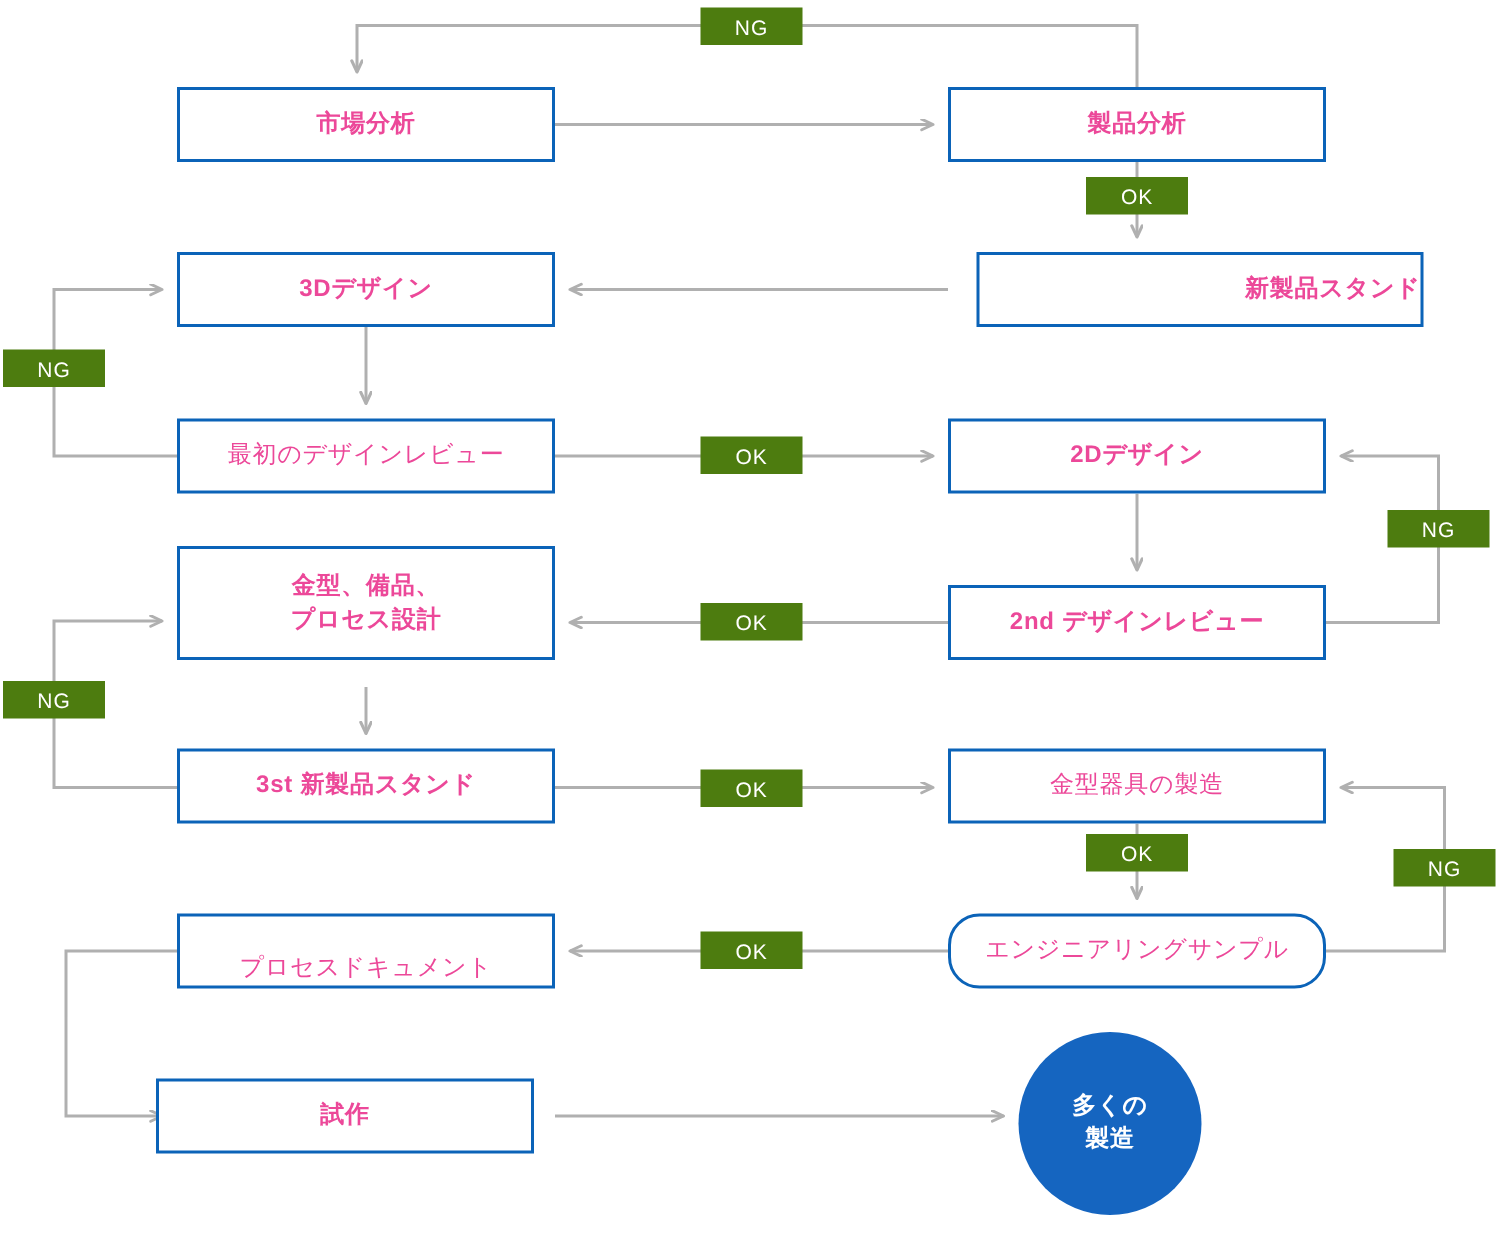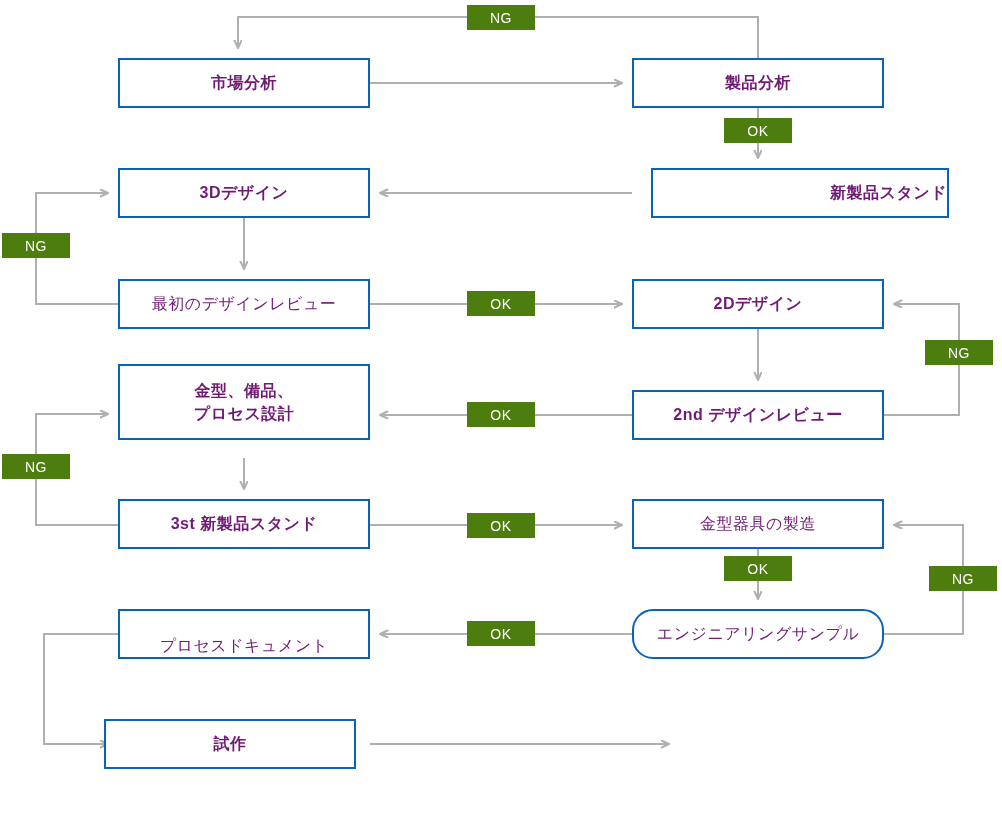--- a/index.html
+++ b/index.html
@@ -28,21 +28,21 @@
   }
   .node {
     position: absolute;
     box-sizing: border-box;
     border: 2px solid #0b63b8;
     background: #ffffff;
     display: flex;
     align-items: center;
     justify-content: center;
     text-align: center;
-    color: #701a75;
+    color: #ec4899;
     font-size: 16px;
     font-weight: bold;
     line-height: 1.45;
     letter-spacing: 0.5px;
     z-index: 3;
   }
   .node .node-label {
     display: block;
     white-space: pre-line;
   }
@@ -177,20 +177,24 @@
   </div>
 
   <div class="node" style="left:118px; top:609px; width:252px; height:50px; font-weight:normal;align-items:flex-end;">
     <span class="node-label">プロセスドキュメント</span>
   </div>
 
   <div class="node" style="left:104px; top:719px; width:252px; height:50px;text-align:right;">
     <span class="node-label">試作</span>
   </div>
 
+  <div class="circle-node" style="left:679px; top:688px; width:122px; height:122px;">
+    <span class="node-label">多くの
+製造</span>
+  </div>
 
   <div class="badge" style="left:467px; top:5px; width:68px; height:25px;">
     <span>NG</span>
   </div>
 
   <div class="badge" style="left:724px; top:118px; width:68px; height:25px;">
     <span>OK</span>
   </div>
 
   <div class="badge" style="left:2px; top:233px; width:68px; height:25px;">

